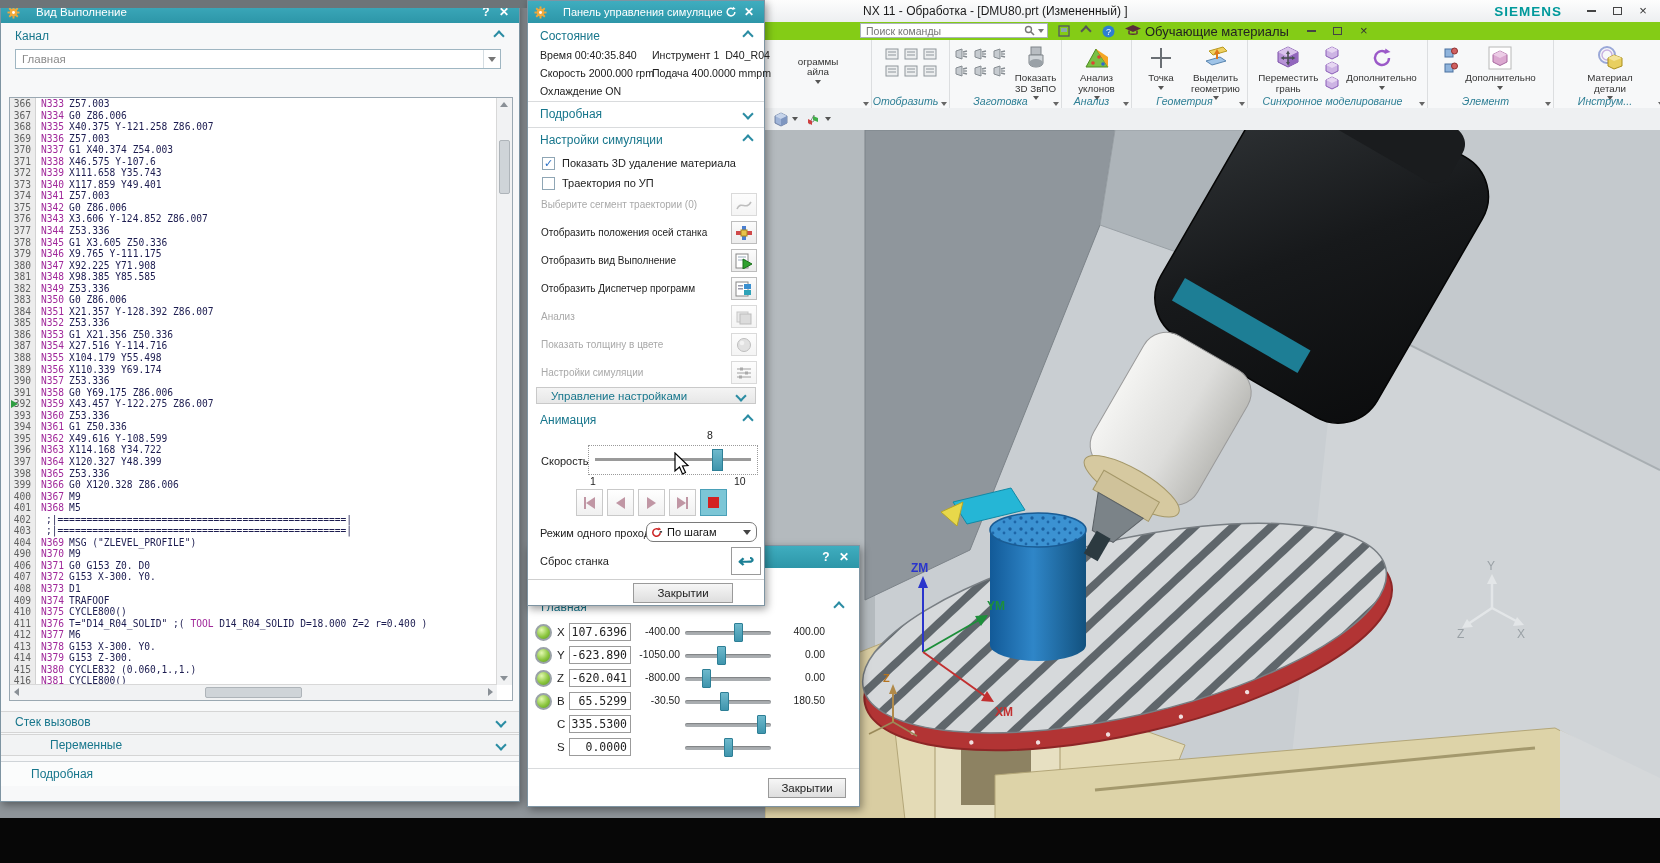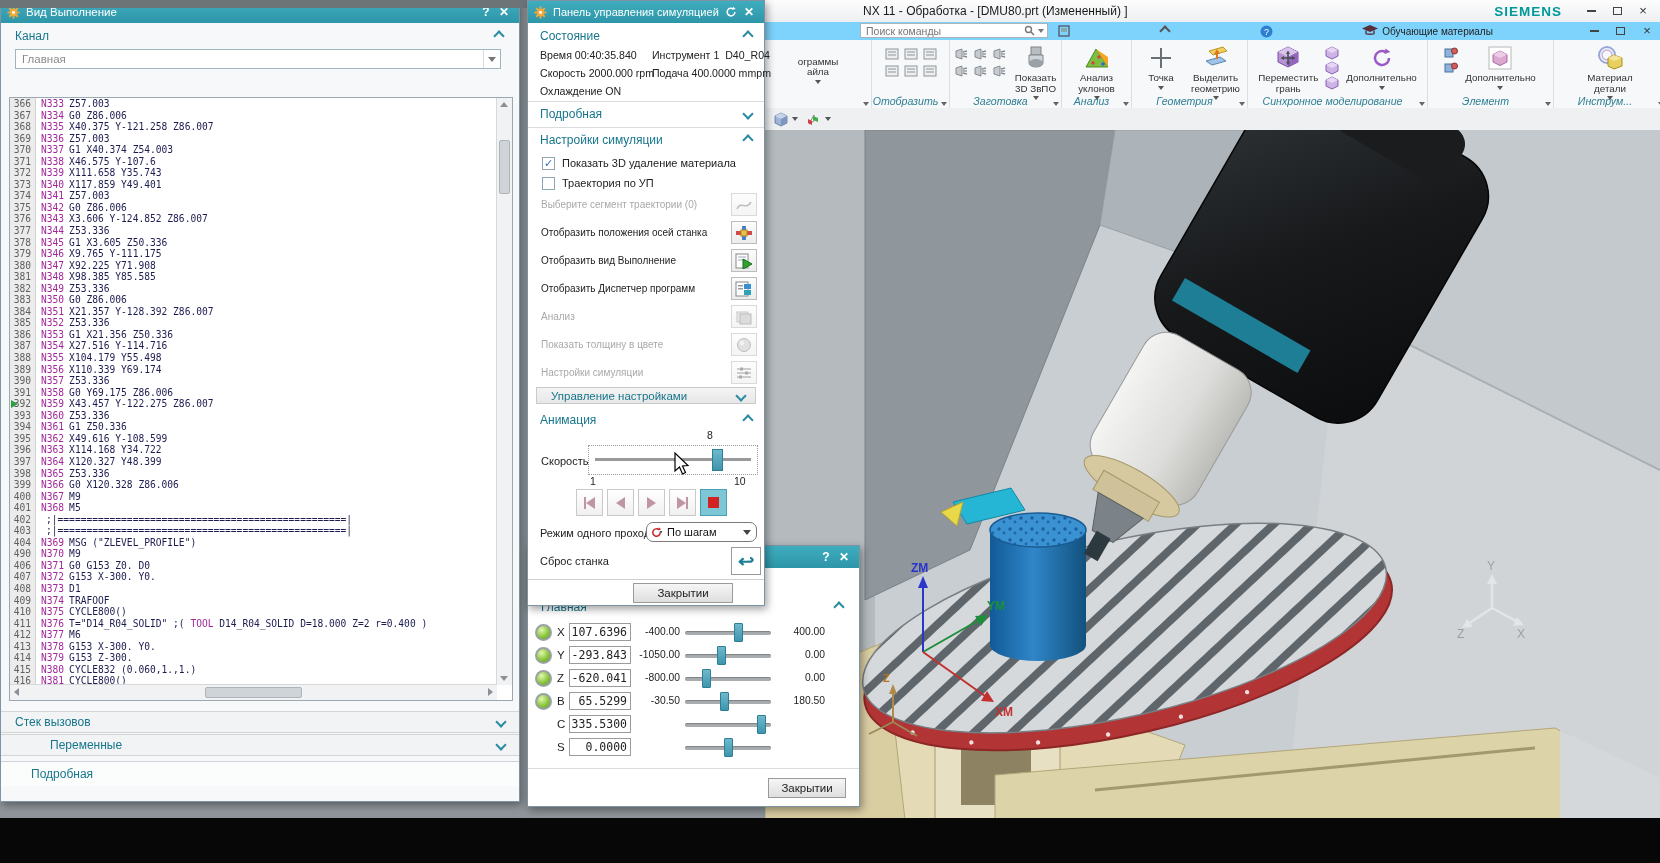--- a/index.html
+++ b/index.html
@@ -1,20 +1,20 @@
 <!DOCTYPE html>
 <html><head>
 <meta charset="utf-8">
 <style>
   html,body{margin:0;padding:0;background:#000;}
   #app{position:relative;width:1660px;height:863px;background:#8f959a;font-family:"Liberation Sans",sans-serif;overflow:hidden;-webkit-font-smoothing:antialiased;}
   .abs{position:absolute;}
   
   .tbar{position:absolute;left:0;top:0;right:0;height:22px;background:linear-gradient(#3fadbf,#2d96a8);color:#fff;display:flex;align-items:center;font-size:11.5px;padding:0 6px;box-sizing:border-box;}
-  .tbar .ttl{flex:1;margin-left:6px;white-space:nowrap;overflow:hidden;}
+  .tbar .ttl{flex:1;margin-left:16px;white-space:nowrap;overflow:hidden;}
   .tbtn{width:18px;height:16px;display:flex;align-items:center;justify-content:center;color:#fff;font-size:12px;font-weight:bold;cursor:default;}
   
   .panel{position:absolute;background:#f7f8f9;border:1px solid #7e94a2;box-shadow:2px 3px 8px rgba(0,0,0,.38);box-sizing:border-box;}
   .sect-h{position:absolute;left:0;right:0;height:18px;display:flex;align-items:center;}
   .sect-h .lbl{color:#17768c;font-size:12px;}
   .chv{display:inline-block;width:6px;height:6px;border-right:2px solid #2a8ca3;border-bottom:2px solid #2a8ca3;}
   .chv.up{transform:rotate(-135deg);}
   .chv.down{transform:rotate(45deg);}
   .hr{position:absolute;left:0;right:0;height:1px;background:#d9dbdd;}
   
@@ -79,25 +79,25 @@
   
   #main{left:765px;top:0;width:895px;height:820px;background:#f4f5f6;}
   #mw-title{position:absolute;left:0;top:0;right:0;height:22px;background:linear-gradient(#fdfdfd,#edeff1);border-bottom:1px solid #d3d6d9;display:flex;align-items:center;}
   #mw-title .txt{position:absolute;left:98px;font-size:12px;color:#1a1a1a;white-space:nowrap;}
   #brand{position:absolute;right:98px;font-size:13.5px;font-weight:bold;letter-spacing:1px;color:#00999b;}
   .wctl{position:absolute;display:flex;}
   .wbtn{width:26px;height:16px;display:flex;align-items:center;justify-content:center;color:#444;}
   .wbtn .min{width:9px;height:2px;background:#444;}
   .wbtn .res{width:9px;height:8px;border:1.5px solid #444;box-sizing:border-box;}
   .wbtn .cls{font-size:13px;line-height:10px;color:#333;}
-  #mw-row2{position:absolute;left:0;top:22px;right:0;height:18px;background:#7dd3fc;display:flex;align-items:center;justify-content:space-between;}
+  #mw-row2{position:absolute;left:0;top:22px;right:0;height:18px;background:#84cc16;display:flex;align-items:center;}
   #search-wrap{position:absolute;left:95px;top:1px;width:188px;height:15px;border:1px solid #aab3ba;background:#fff;display:flex;align-items:center;box-sizing:border-box;}
   #search-wrap input{flex:1;border:0;outline:none;font-size:10.5px;color:#999;padding-left:5px;font-family:"Liberation Sans",sans-serif;background:transparent;}
   .r2ico{width:18px;height:15px;display:flex;align-items:center;justify-content:center;margin-left:4px;}
-  #training{display:flex;align-items:center;font-size:10px;color:#222;margin-left:8px;white-space:nowrap;}
+  #training{display:flex;align-items:center;font-size:13px;color:#222;margin-left:8px;white-space:nowrap;}
   
   #ribbon{position:absolute;left:0;top:40px;right:0;height:68px;background:#f7f8f9;display:flex;}
   .rb-group{position:relative;height:100%;border-right:1px solid #dcdee0;box-sizing:border-box;flex:0 0 auto;}
   .rb-items{position:absolute;left:0;top:2px;right:0;bottom:14px;display:flex;align-items:flex-start;justify-content:center;gap:4px;padding-top:1px;}
   .rb-name{position:absolute;left:0;right:10px;bottom:1px;text-align:center;font-size:10.6px;color:#2e7f95;white-space:nowrap;overflow:hidden;font-style:italic;}
   .rb-dl{position:absolute;right:2px;bottom:2px;width:0;height:0;border-left:3.5px solid transparent;border-right:3.5px solid transparent;border-top:4.5px solid #666;}
   .rb-big{display:flex;flex-direction:column;align-items:center;width:auto;min-width:44px;padding:1px 2px;}
   .rb-big .ric{height:28px;display:flex;align-items:center;justify-content:center;}
   .rb-big .rlb{font-size:9.8px;color:#333;text-align:center;white-space:pre-line;line-height:10.5px;margin-top:1px;}
   .rb-big .rar{width:0;height:0;border-left:3.5px solid transparent;border-right:3.5px solid transparent;border-top:4px solid #555;margin-top:2px;}
@@ -731,21 +731,21 @@
           <span class="ax-min">-400.00</span>
           <div class="ax-slider">
             <div class="ax-track"></div>
             <div class="ax-thumb" style="left: 49px;"></div>
           </div>
           <span class="ax-max">400.00</span>
         </div>
         <div class="ax-row" style="top: 99px;">
           <span class="led"></span>
           <span class="ax-name">Y</span>
-          <div class="ax-val">-293.843</div>
+          <div class="ax-val">-623.890</div>
           <span class="ax-min">-1050.00</span>
           <div class="ax-slider">
             <div class="ax-track"></div>
             <div class="ax-thumb" style="left: 32px;"></div>
           </div>
           <span class="ax-max">0.00</span>
         </div>
         <div class="ax-row" style="top: 122px;">
           <span class="led"></span>
           <span class="ax-name">Z</span>

